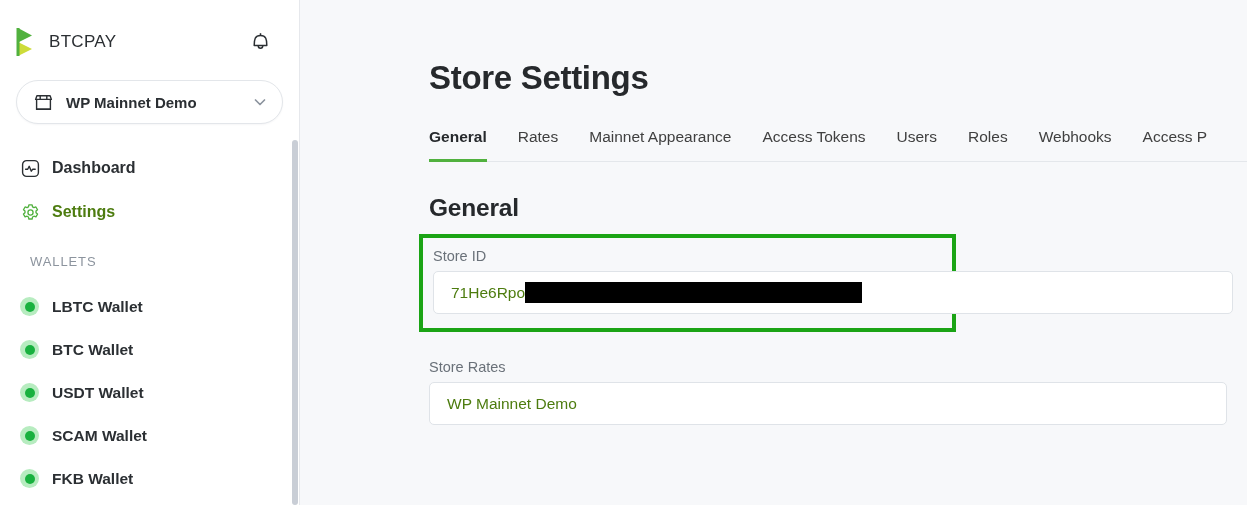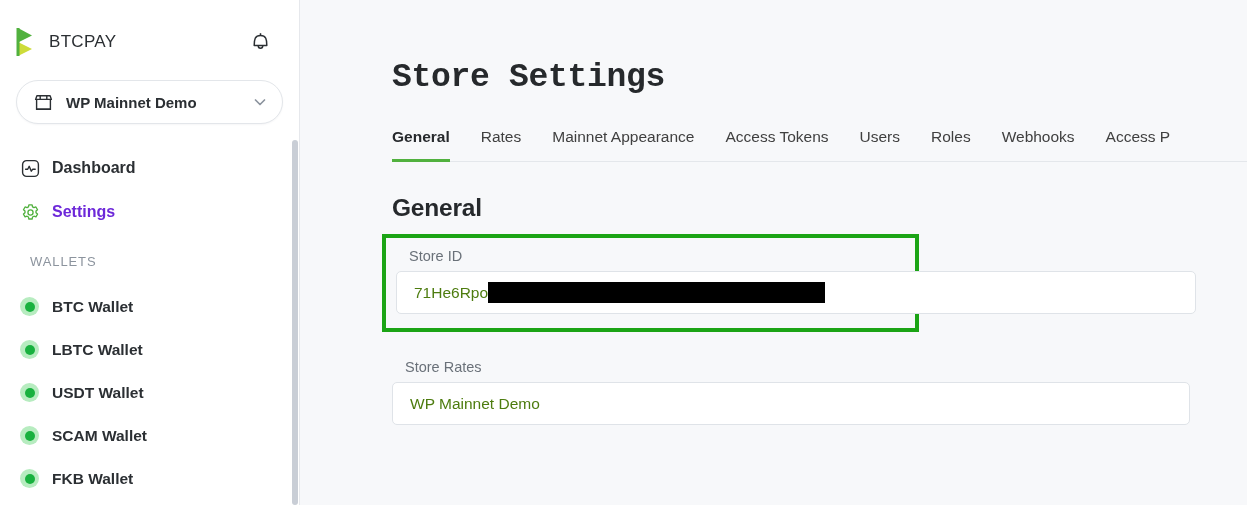--- a/index.html
+++ b/index.html
@@ -16,20 +16,21 @@
     background: #f7f8fa;
     color: #212529;
     -webkit-font-smoothing: antialiased;
   }
 
   .app {
     display: flex;
     width: 1247px;
     height: 505px;
     position: relative;
+    gap: 37px;
   }
 
   
   .sidebar {
     width: 300px;
     min-width: 300px;
     height: 505px;
     background: #ffffff;
     position: relative;
     border-right: 1px solid #e6e8ec;
@@ -132,21 +133,21 @@
     cursor: pointer;
     text-decoration: none;
   }
   .nav-item .nav-icon { width: 20px; height: 20px; display:flex; align-items:center; justify-content:center; flex:0 0 20px;}
   .nav-label {
     font-size: 16px;
     font-weight: 600;
     color: #2b2f33;
     white-space: nowrap;
   }
-  .nav-item.active .nav-label { color: #6d28d9; }
+  .nav-item.active .nav-label { color: #4d7c0f; }
 
   .nav-section-title {
     margin: 20px 0 16px 0;
     padding: 0 20px;
     font-size: 13px;
     letter-spacing: 0.9px;
     color: #8c949e;
     font-weight: 400;
     text-transform: uppercase;
   }
@@ -196,21 +197,20 @@
   .main-inner {
     padding: 60px 0 0 92px;
   }
 
   .page-title {
     font-size: 33px;
     font-weight: 700;
     color: #26292c;
     letter-spacing: -0.3px;
     line-height: 1.1;
-    font-family: Liberation Mono, monospace;
   }
 
   .tabs {
     display: flex;
     align-items: flex-end;
     gap: 0;
     margin-top: 32px;
     border-bottom: 1px solid #e4e7eb;
     padding-right: 0;
     white-space: nowrap;
@@ -247,21 +247,20 @@
     padding: 10px 10px 14px 10px;
     width: 537px;
     border: 4px solid #1ba415;
   }
 
   .field-label {
     font-size: 14.5px;
     color: #6a7179;
     margin-bottom: 7px;
     display: block;
-    margin-left: 13px;
   }
 
   .field-input {
     width: 798px;
     height: 43px;
     background: #ffffff;
     border: 1px solid #dfe3e8;
     border-radius: 5px;
     display: flex;
     align-items: center;
@@ -355,25 +354,25 @@
             <circle cx="10" cy="10" r="2.7"></circle>
           </svg>
         </span>
         <span class="nav-label">Settings</span>
       </a>
 
       <div class="nav-section-title">WALLETS</div>
 
       <a class="wallet-item">
         <span class="wallet-dot"></span>
-        <span class="wallet-label">BTC Wallet</span>
+        <span class="wallet-label">LBTC Wallet</span>
       </a>
       <a class="wallet-item">
         <span class="wallet-dot"></span>
-        <span class="wallet-label">LBTC Wallet</span>
+        <span class="wallet-label">BTC Wallet</span>
       </a>
       <a class="wallet-item">
         <span class="wallet-dot"></span>
         <span class="wallet-label">USDT Wallet</span>
       </a>
       <a class="wallet-item">
         <span class="wallet-dot"></span>
         <span class="wallet-label">SCAM Wallet</span>
       </a>
       <a class="wallet-item">

